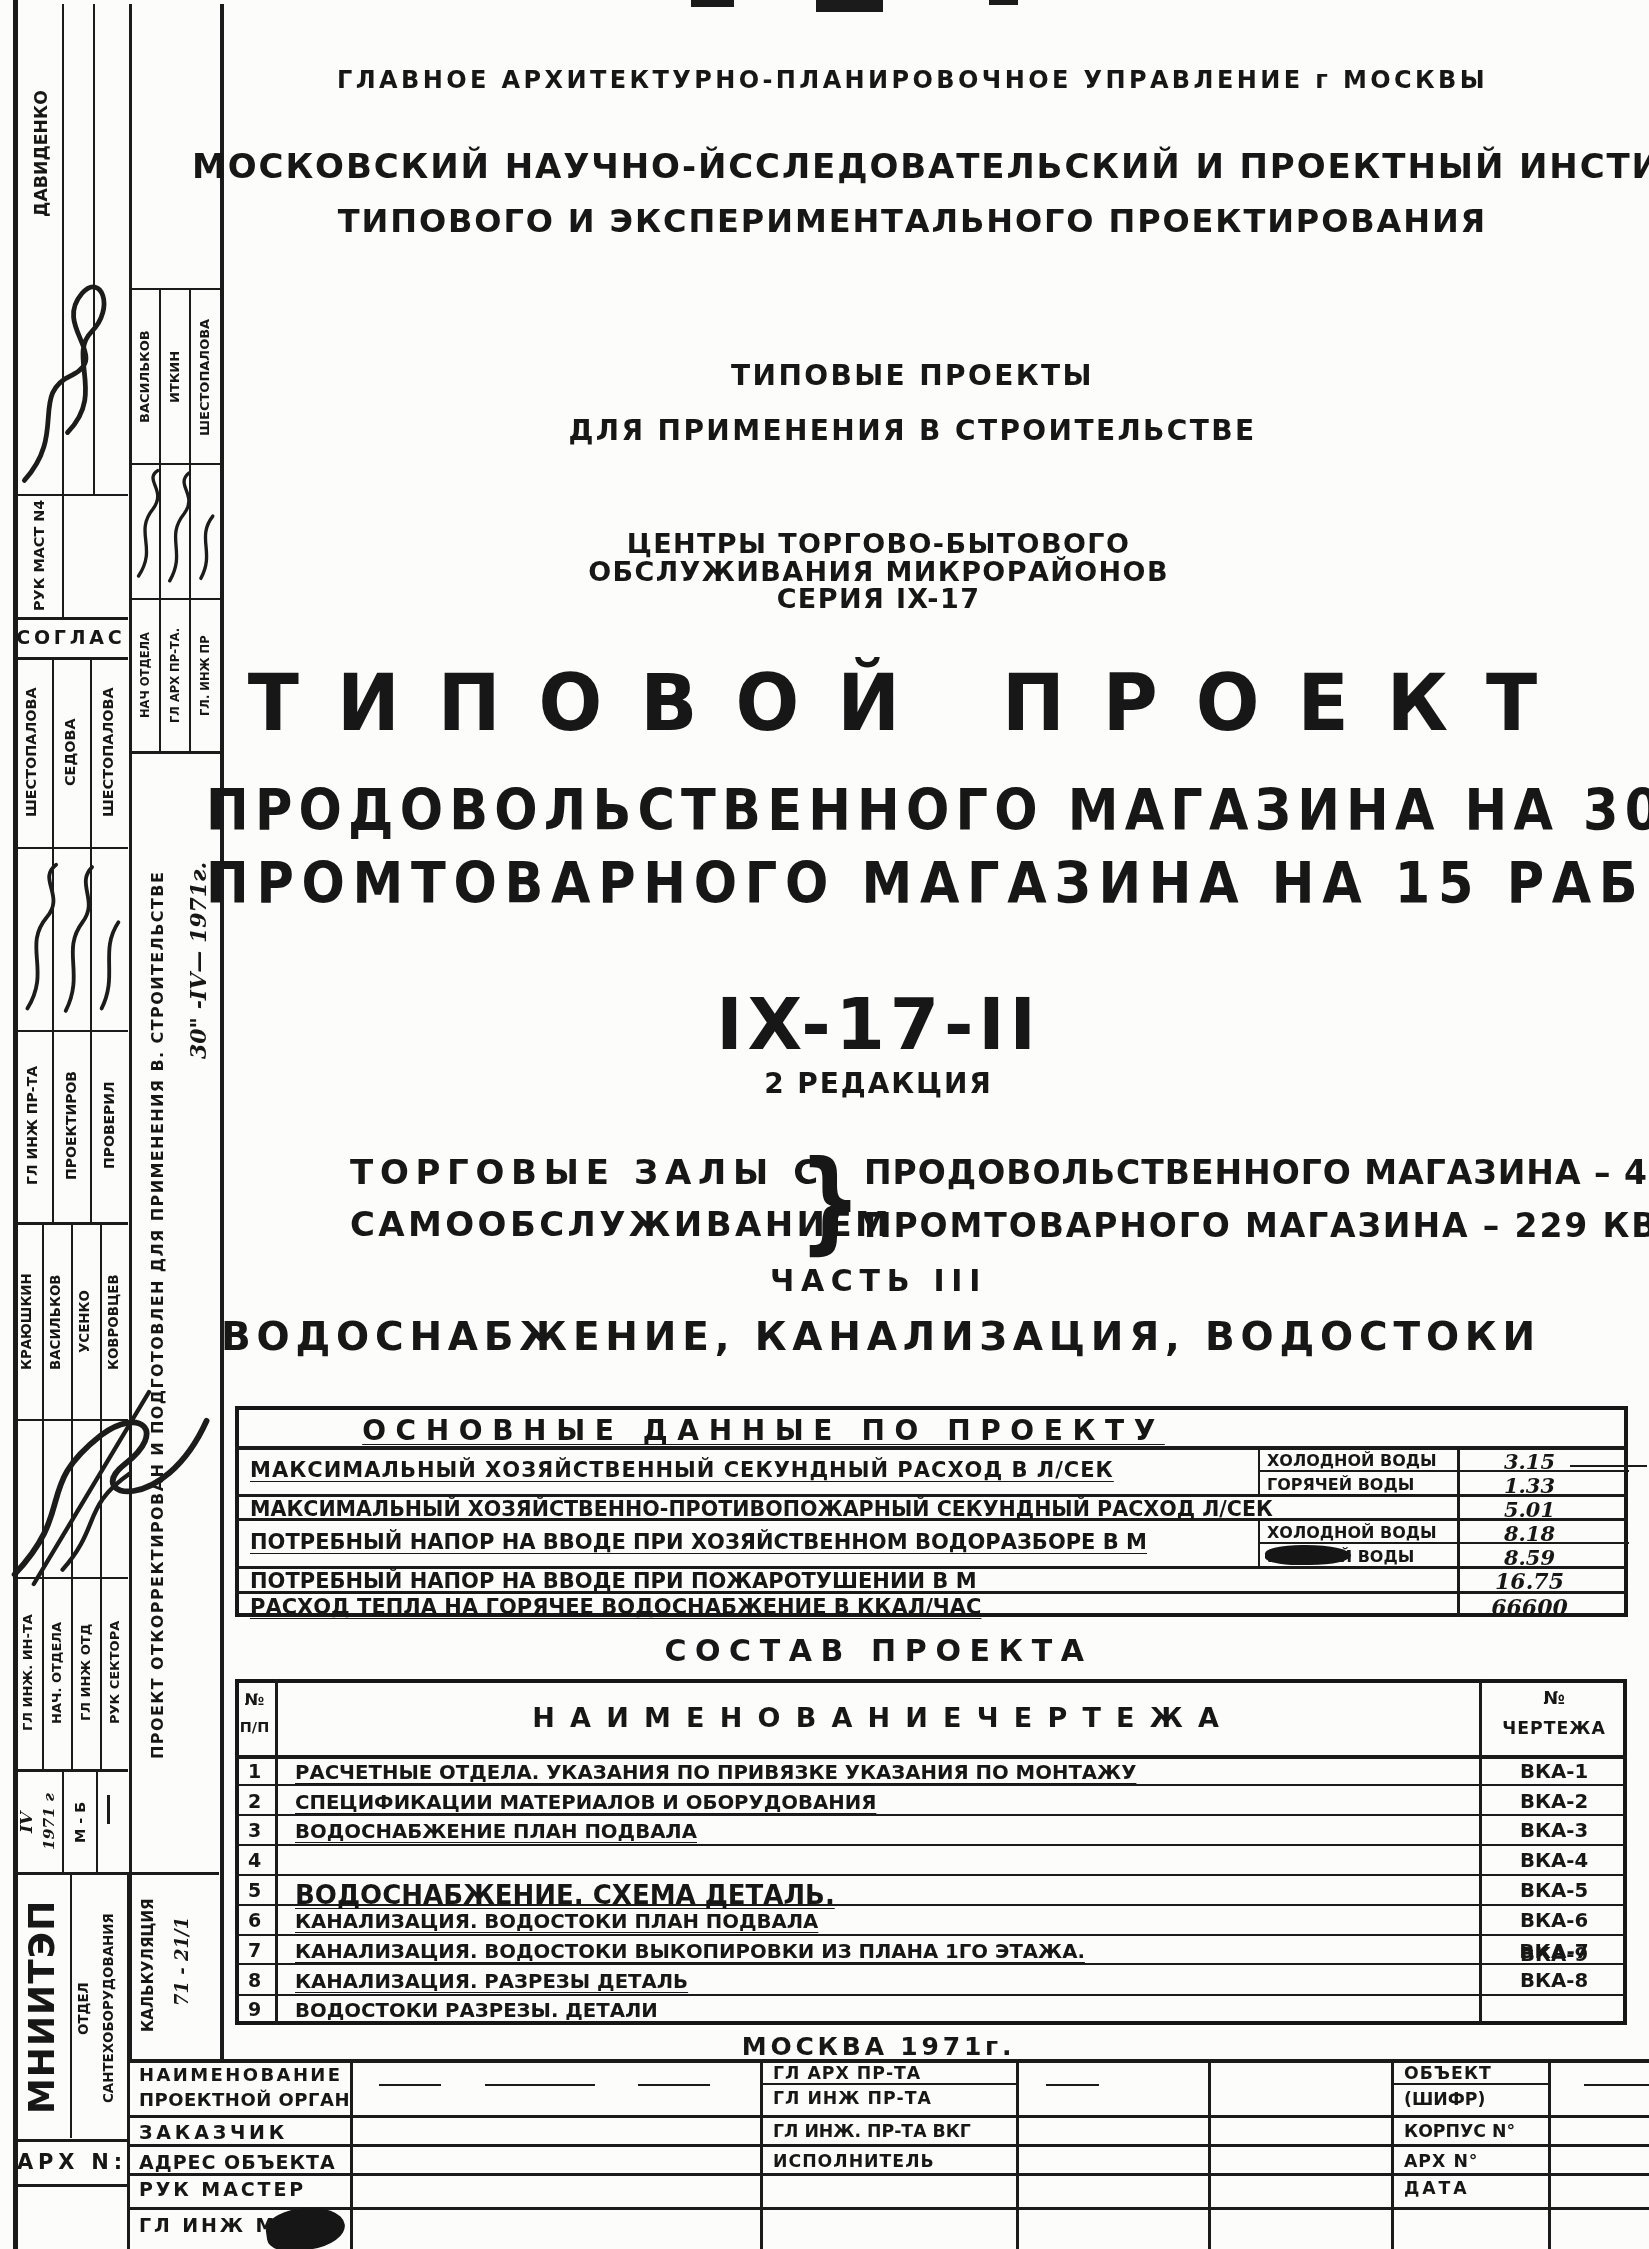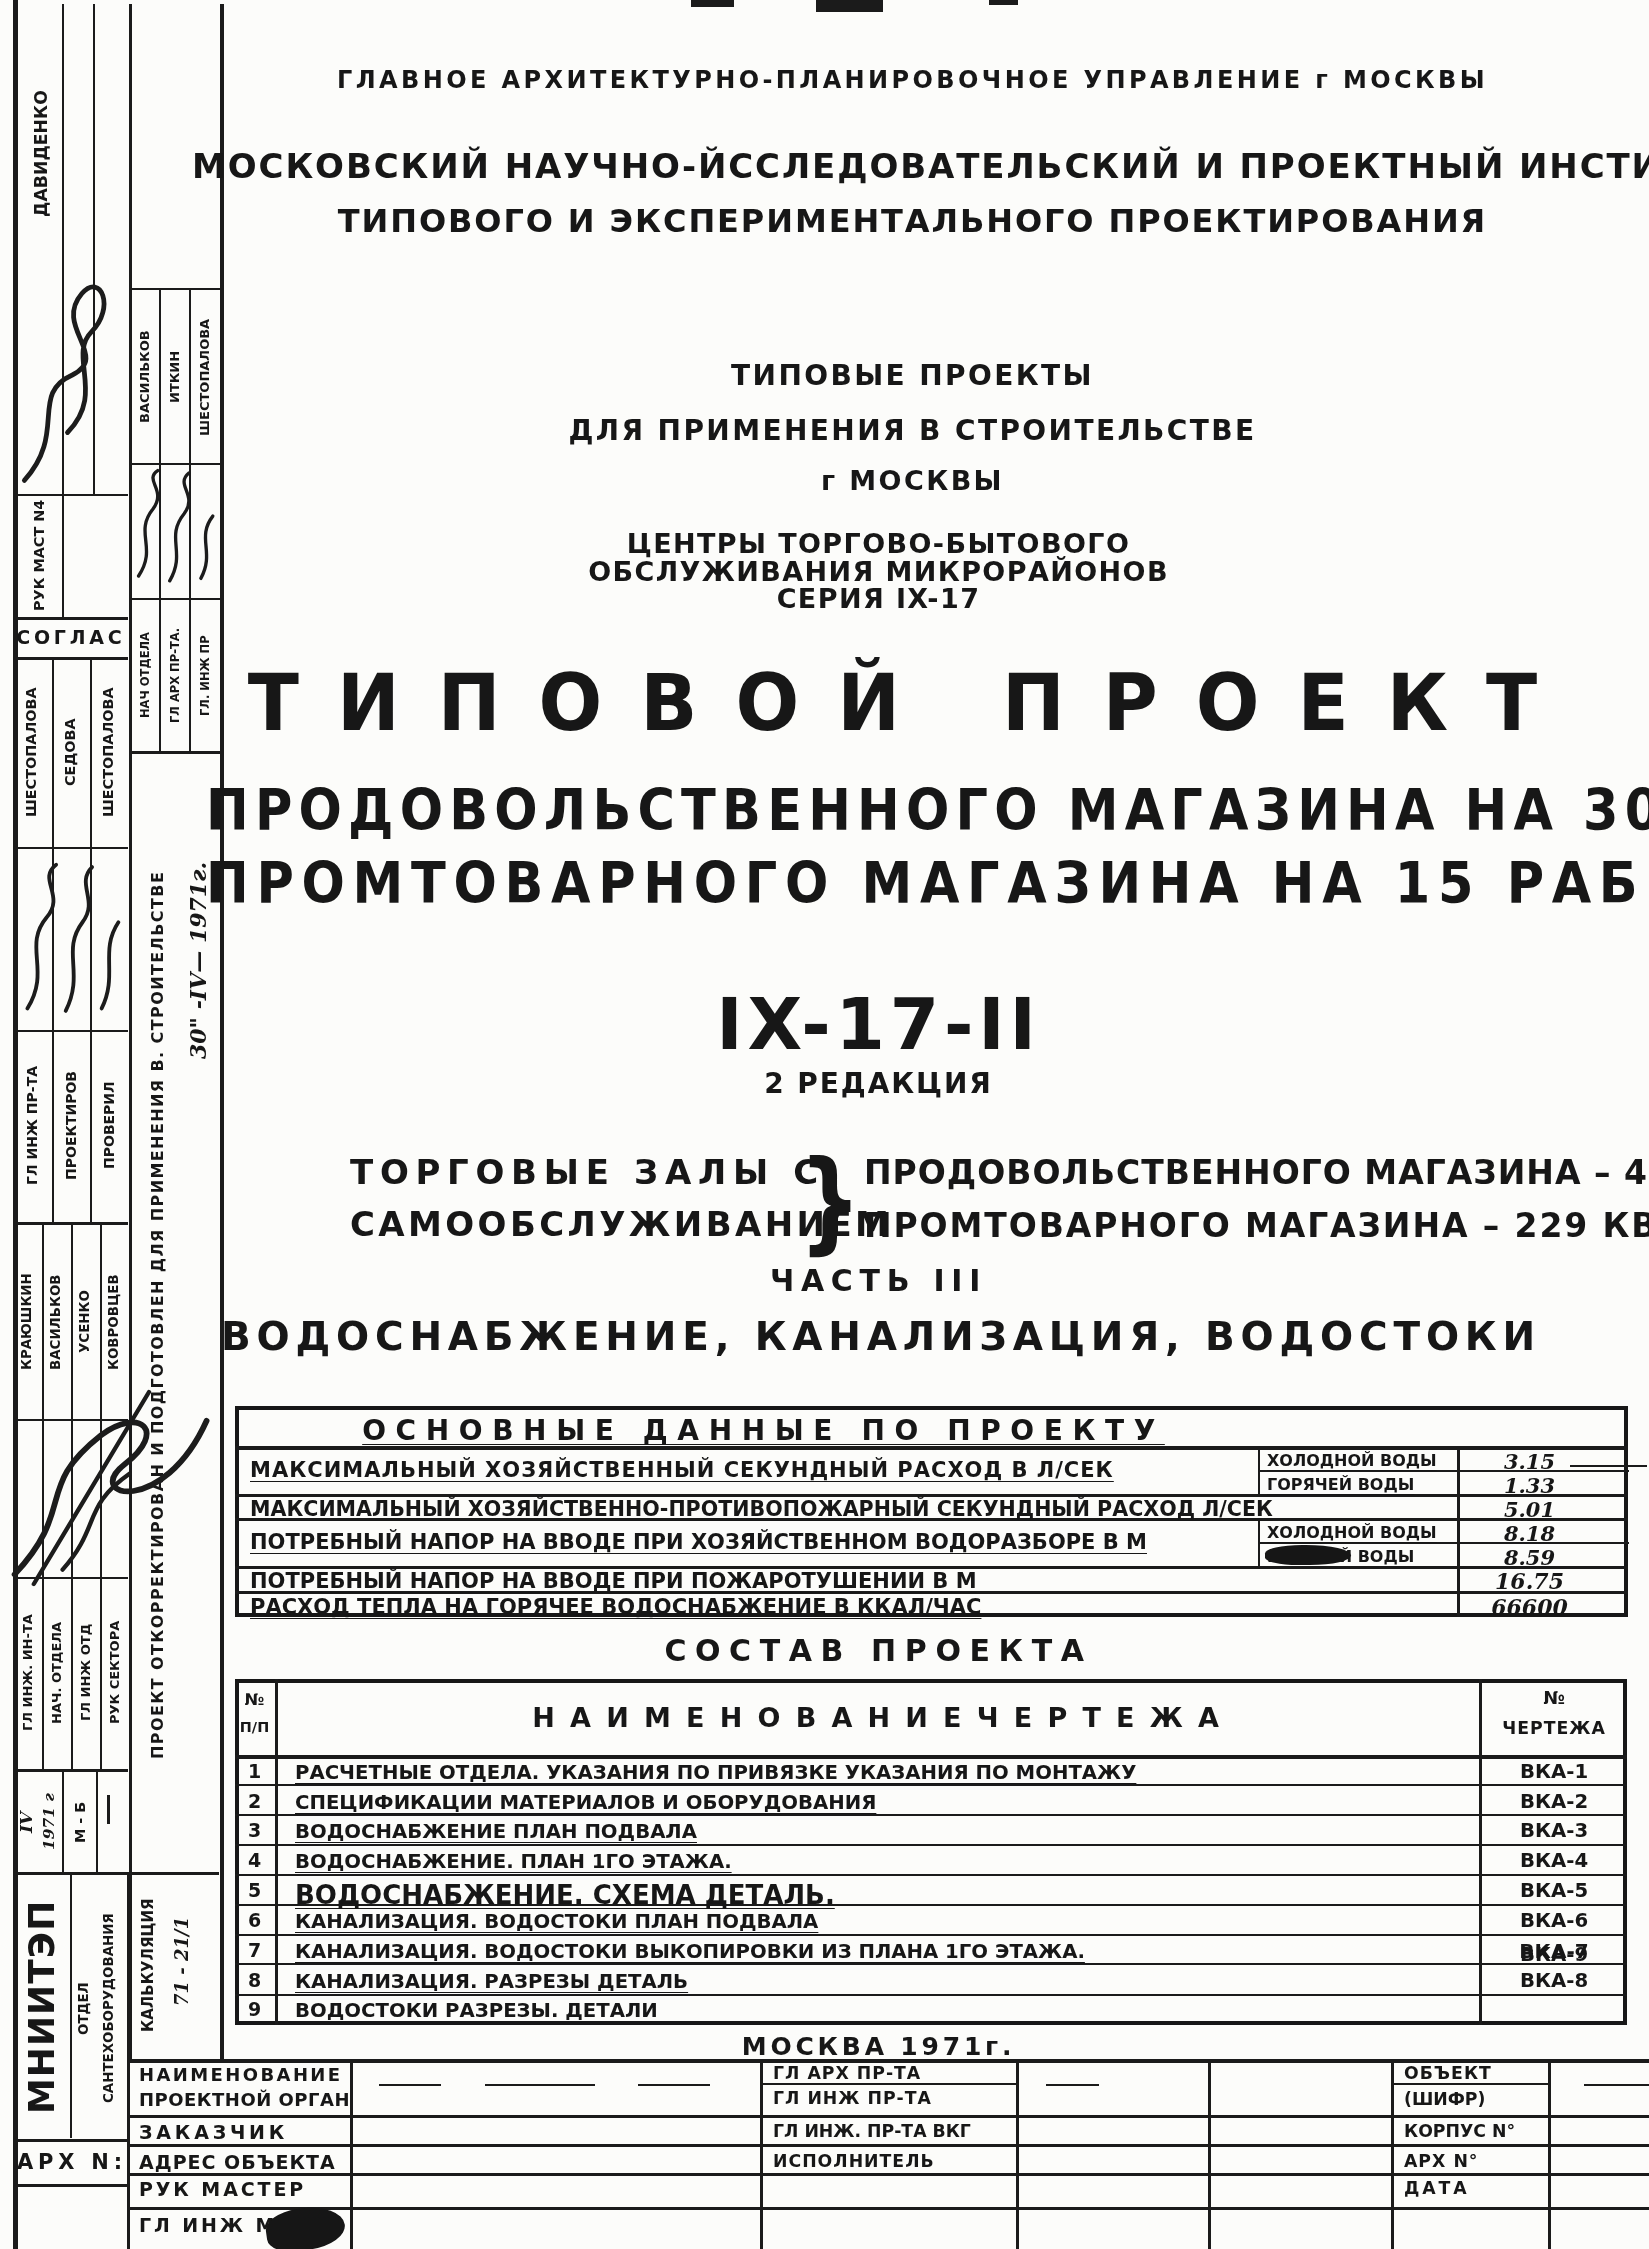--- a/index.html
+++ b/index.html
@@ -125,21 +125,20 @@
     <path d="M60,460 L300,60" stroke-width="9"></path>
     <path d="M120,430 C200,340 160,300 260,230" stroke-width="9"></path>
   </svg>
 
   <div class="abs ctr b" style="left:221px;top:66px;width:1383px;font-size:24px;letter-spacing:3.4px">ГЛАВНОЕ  АРХИТЕКТУРНО-ПЛАНИРОВОЧНОЕ  УПРАВЛЕНИЕ  г МОСКВЫ</div>
   <div class="abs ctr b" style="left:192px;top:146px;width:1421px;font-size:34px;letter-spacing:1.9px">МОСКОВСКИЙ  НАУЧНО-ЙССЛЕДОВАТЕЛЬСКИЙ  И  ПРОЕКТНЫЙ  ИНСТИТУТ</div>
   <div class="abs ctr b" style="left:221px;top:202px;width:1383px;font-size:32px;letter-spacing:1.9px">ТИПОВОГО  И  ЭКСПЕРИМЕНТАЛЬНОГО  ПРОЕКТИРОВАНИЯ</div>
 
   <div class="abs ctr b" style="left:221px;top:359px;width:1383px;font-size:28px;letter-spacing:2.4px">ТИПОВЫЕ  ПРОЕКТЫ</div>
   <div class="abs ctr b" style="left:221px;top:414px;width:1383px;font-size:28px;letter-spacing:2.4px">ДЛЯ  ПРИМЕНЕНИЯ  В  СТРОИТЕЛЬСТВЕ</div>
-  <div class="abs ctr b" style="left:221px;top:465px;width:1383px;font-size:27px;letter-spacing:2.4px">г  МОСКВЫ</div>
 
   <div class="abs ctr b" style="left:221px;top:528px;width:1315px;font-size:27px;letter-spacing:1.4px">ЦЕНТРЫ ТОРГОВО-БЫТОВОГО</div>
   <div class="abs ctr b" style="left:221px;top:556px;width:1315px;font-size:27px;letter-spacing:1.4px">ОБСЛУЖИВАНИЯ МИКРОРАЙОНОВ</div>
   <div class="abs ctr b" style="left:221px;top:583px;width:1315px;font-size:27px;letter-spacing:1.4px">СЕРИЯ IX-17</div>
 
   <div class="abs ctr b" style="left:206px;top:659px;width:1411px;font-size:75px;letter-spacing:38px;transform:scaleY(1.05)">ТИПОВОЙ  ПРОЕКТ</div>
   <div class="abs ctr b" style="left:206px;top:781px;width:1421px;font-size:51px;letter-spacing:6.2px;transform:scaleY(1.12)">ПРОДОВОЛЬСТВЕННОГО  МАГАЗИНА  НА 30 РАБ. МЕСТ</div>
   <div class="abs ctr b" style="left:206px;top:854px;width:1421px;font-size:51px;letter-spacing:7.7px;transform:scaleY(1.12)">ПРОМТОВАРНОГО  МАГАЗИНА  НА 15 РАБ. МЕСТ</div>
 
   <div class="abs ctr b" style="left:221px;top:983px;width:1315px;font-size:71px;letter-spacing:4.8px">IX-17-II</div>
@@ -217,21 +216,20 @@
 
   <div class="abs ctr b" style="left:235px;top:1790px;width:39px;font-size:19px">2</div>
   <div class="abs b u" style="left:295px;top:1791px;width:1171px;font-size:19.7px">СПЕЦИФИКАЦИИ  МАТЕРИАЛОВ  И  ОБОРУДОВАНИЯ</div>
   <div class="abs ctr b" style="left:1482px;top:1790px;width:144px;font-size:19.7px">ВКА-2</div>
 
   <div class="abs ctr b" style="left:235px;top:1819px;width:39px;font-size:19px">3</div>
   <div class="abs b u" style="left:295px;top:1820px;width:1171px;font-size:19.7px">ВОДОСНАБЖЕНИЕ   ПЛАН  ПОДВАЛА</div>
   <div class="abs ctr b" style="left:1482px;top:1819px;width:144px;font-size:19.7px">ВКА-3</div>
 
   <div class="abs ctr b" style="left:235px;top:1849px;width:39px;font-size:19px">4</div>
-  <div class="abs b u" style="left:295px;top:1850px;width:1171px;font-size:19.7px">ВОДОСНАБЖЕНИЕ.  ПЛАН  1ГО  ЭТАЖА.</div>
   <div class="abs ctr b" style="left:1482px;top:1849px;width:144px;font-size:19.7px">ВКА-4</div>
 
   <div class="abs ctr b" style="left:235px;top:1879px;width:39px;font-size:19px">5</div>
   <div class="abs b u" style="left:295px;top:1880px;width:1171px;font-size:26px">ВОДОСНАБЖЕНИЕ.  СХЕМА  ДЕТАЛЬ.</div>
   <div class="abs ctr b" style="left:1482px;top:1879px;width:144px;font-size:19.7px">ВКА-5</div>
 
   <div class="abs ctr b" style="left:235px;top:1909px;width:39px;font-size:19px">6</div>
   <div class="abs b u" style="left:295px;top:1910px;width:1171px;font-size:19.7px">КАНАЛИЗАЦИЯ.  ВОДОСТОКИ   ПЛАН ПОДВАЛА</div>
   <div class="abs ctr b" style="left:1482px;top:1909px;width:144px;font-size:19.7px">ВКА-6</div>
 

